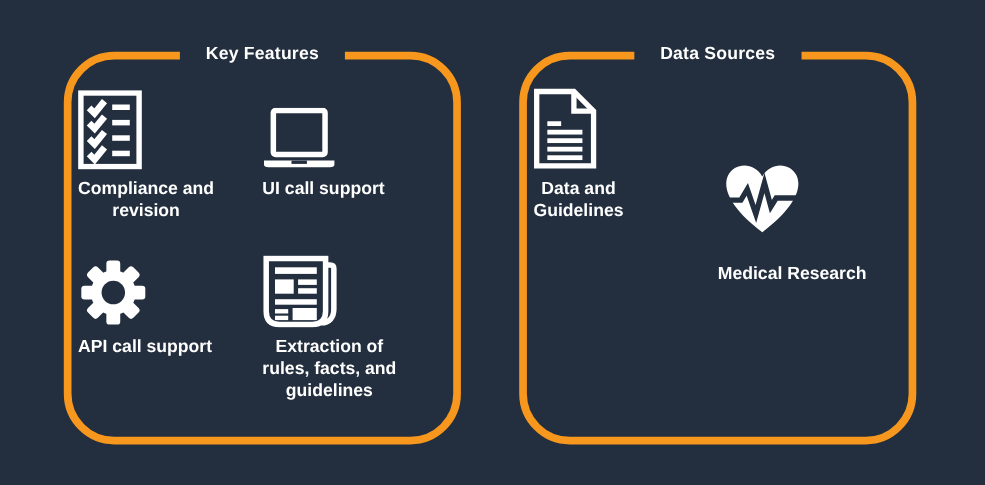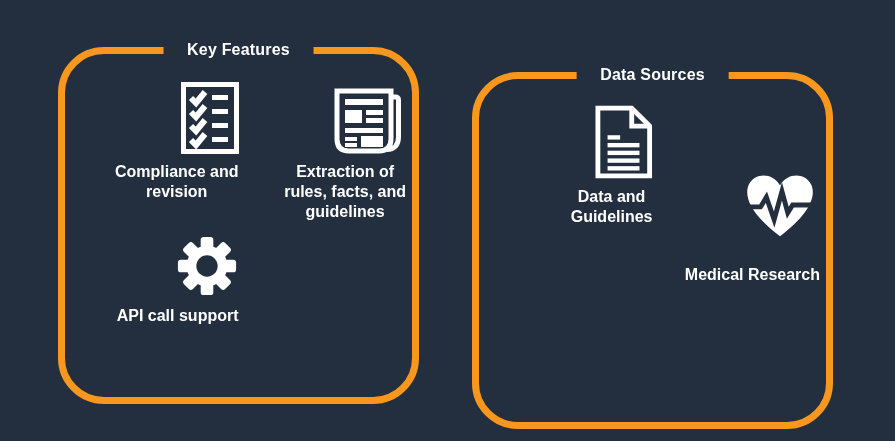--- a/index.html
+++ b/index.html
@@ -3,30 +3,30 @@
 <meta charset="utf-8">
 <style>
   :root { --bg:#232F3E; --accent:#F8971D; --fg:#FFFFFF; }
   html,body { margin:0; padding:0; }
   body { background:var(--bg); font-family:"Liberation Sans", sans-serif; }
   .canvas { position:relative; width:868px; height:441px; background:var(--bg); overflow:hidden; }
 
   .panel { position:absolute; top:47px; height:357px; width:361px;
            border:7px solid var(--accent); border-radius:46px; box-sizing:border-box; }
   .panel-left  { left:58px; }
-  .panel-right { left:472px;margin-top:25px; }
+  .panel-right { left:472px; }
 
   .panel-title { position:absolute; top:-4px; left:50%; transform:translate(-50%,-50%);
                  background:var(--bg); color:var(--fg); font-size:16px; font-weight:bold;
                  padding:2px 24px; white-space:nowrap; letter-spacing:0.2px; }
 
   .grid { display:grid; grid-template-columns:1fr 1fr; grid-template-rows:144px 1fr;
           height:100%; box-sizing:border-box; padding:24px 6px 20px; }
 
-  .item { display:flex; flex-direction:column; align-items:flex-end; }
+  .item { display:flex; flex-direction:column; align-items:flex-start; }
   .icon-box { height:76px; display:flex; align-items:flex-end; justify-content:center; margin-bottom:8px; }
   .label { color:var(--fg); font-size:16px; font-weight:bold; text-align:center;
            line-height:20px; white-space:pre-line; }
 
   .item-heart { grid-column:2; grid-row:1 / 3; justify-content:center; position:relative; top:-28px;gap:16px; }
 
   svg { display:block; }
   .wfill { fill:var(--fg); }
   .wline { fill:none; stroke:var(--fg); stroke-width:5; }
   .bgline { fill:none; stroke:var(--bg); stroke-width:5; }
@@ -57,20 +57,50 @@
               <rect x="31" y="27" width="16" height="5"></rect>
               <rect x="31" y="41" width="16" height="5"></rect>
               <rect x="31" y="55" width="16" height="5"></rect>
             </g>
           </svg>
         </div>
         <div class="label">Compliance and
 revision</div>
       </div>
 
+      <div class="item">
+        <div class="icon-box">
+          <svg width="66" height="56" viewBox="0 0 66 56">
+            <rect x="9.5" y="2.5" width="47" height="40" rx="2" class="wline"></rect>
+            <path d="M1 48 H65 V51.5 Q65 54 61 54 H5 Q1 54 1 51.5 Z" class="wfill"></path>
+            <rect x="26" y="48" width="14" height="3" class="bgfill"></rect>
+          </svg>
+        </div>
+        <div class="label">UI call support</div>
+      </div>
+
+      <div class="item">
+        <div class="icon-box">
+          <svg width="64" height="64" viewBox="0 0 66 66">
+            <g class="wfill">
+              <rect x="26.5" y="3" width="13" height="14" rx="3"></rect>
+              <rect x="26.5" y="3" width="13" height="14" rx="3" transform="rotate(45 33 33)"></rect>
+              <rect x="26.5" y="3" width="13" height="14" rx="3" transform="rotate(90 33 33)"></rect>
+              <rect x="26.5" y="3" width="13" height="14" rx="3" transform="rotate(135 33 33)"></rect>
+              <rect x="26.5" y="3" width="13" height="14" rx="3" transform="rotate(180 33 33)"></rect>
+              <rect x="26.5" y="3" width="13" height="14" rx="3" transform="rotate(225 33 33)"></rect>
+              <rect x="26.5" y="3" width="13" height="14" rx="3" transform="rotate(270 33 33)"></rect>
+              <rect x="26.5" y="3" width="13" height="14" rx="3" transform="rotate(315 33 33)"></rect>
+              <circle cx="33" cy="33" r="21"></circle>
+            </g>
+            <circle cx="33" cy="33" r="11" class="bgfill"></circle>
+          </svg>
+        </div>
+        <div class="label">API call support</div>
+      </div>
 
       <div class="item">
         <div class="icon-box">
           <svg width="72" height="66" viewBox="0 0 72 66">
             <path d="M3 3 H57 V51 C57 59 53 63 45 63 H15 C7 63 3 59 3 51 Z" class="wline"></path>
             <path d="M57 9 H61 C63.5 9 64.5 10 64.5 12 V49 C64.5 56.5 60.5 61.5 53 61.5" class="wline"></path>
             <g class="wfill">
               <rect x="11" y="11" width="38" height="6"></rect>
               <rect x="11" y="22" width="17" height="13"></rect>
               <rect x="32" y="22" width="17" height="5"></rect>
@@ -78,40 +108,20 @@
               <rect x="11" y="40" width="38" height="5"></rect>
               <rect x="11" y="49" width="12" height="4"></rect>
               <rect x="11" y="55" width="12" height="4"></rect>
               <rect x="27" y="48" width="22" height="11"></rect>
             </g>
           </svg>
         </div>
         <div class="label">Extraction of
 rules, facts, and
 guidelines</div>
-      </div>
-
-      <div class="item">
-        <div class="icon-box">
-          <svg width="64" height="64" viewBox="0 0 66 66">
-            <g class="wfill">
-              <rect x="26.5" y="3" width="13" height="14" rx="3"></rect>
-              <rect x="26.5" y="3" width="13" height="14" rx="3" transform="rotate(45 33 33)"></rect>
-              <rect x="26.5" y="3" width="13" height="14" rx="3" transform="rotate(90 33 33)"></rect>
-              <rect x="26.5" y="3" width="13" height="14" rx="3" transform="rotate(135 33 33)"></rect>
-              <rect x="26.5" y="3" width="13" height="14" rx="3" transform="rotate(180 33 33)"></rect>
-              <rect x="26.5" y="3" width="13" height="14" rx="3" transform="rotate(225 33 33)"></rect>
-              <rect x="26.5" y="3" width="13" height="14" rx="3" transform="rotate(270 33 33)"></rect>
-              <rect x="26.5" y="3" width="13" height="14" rx="3" transform="rotate(315 33 33)"></rect>
-              <circle cx="33" cy="33" r="21"></circle>
-            </g>
-            <circle cx="33" cy="33" r="11" class="bgfill"></circle>
-          </svg>
-        </div>
-        <div class="label">API call support</div>
       </div>
 
     </div>
   </section>
 
   <section class="panel panel-right">
     <div class="panel-title">Data Sources</div>
     <div class="grid">
 
 

